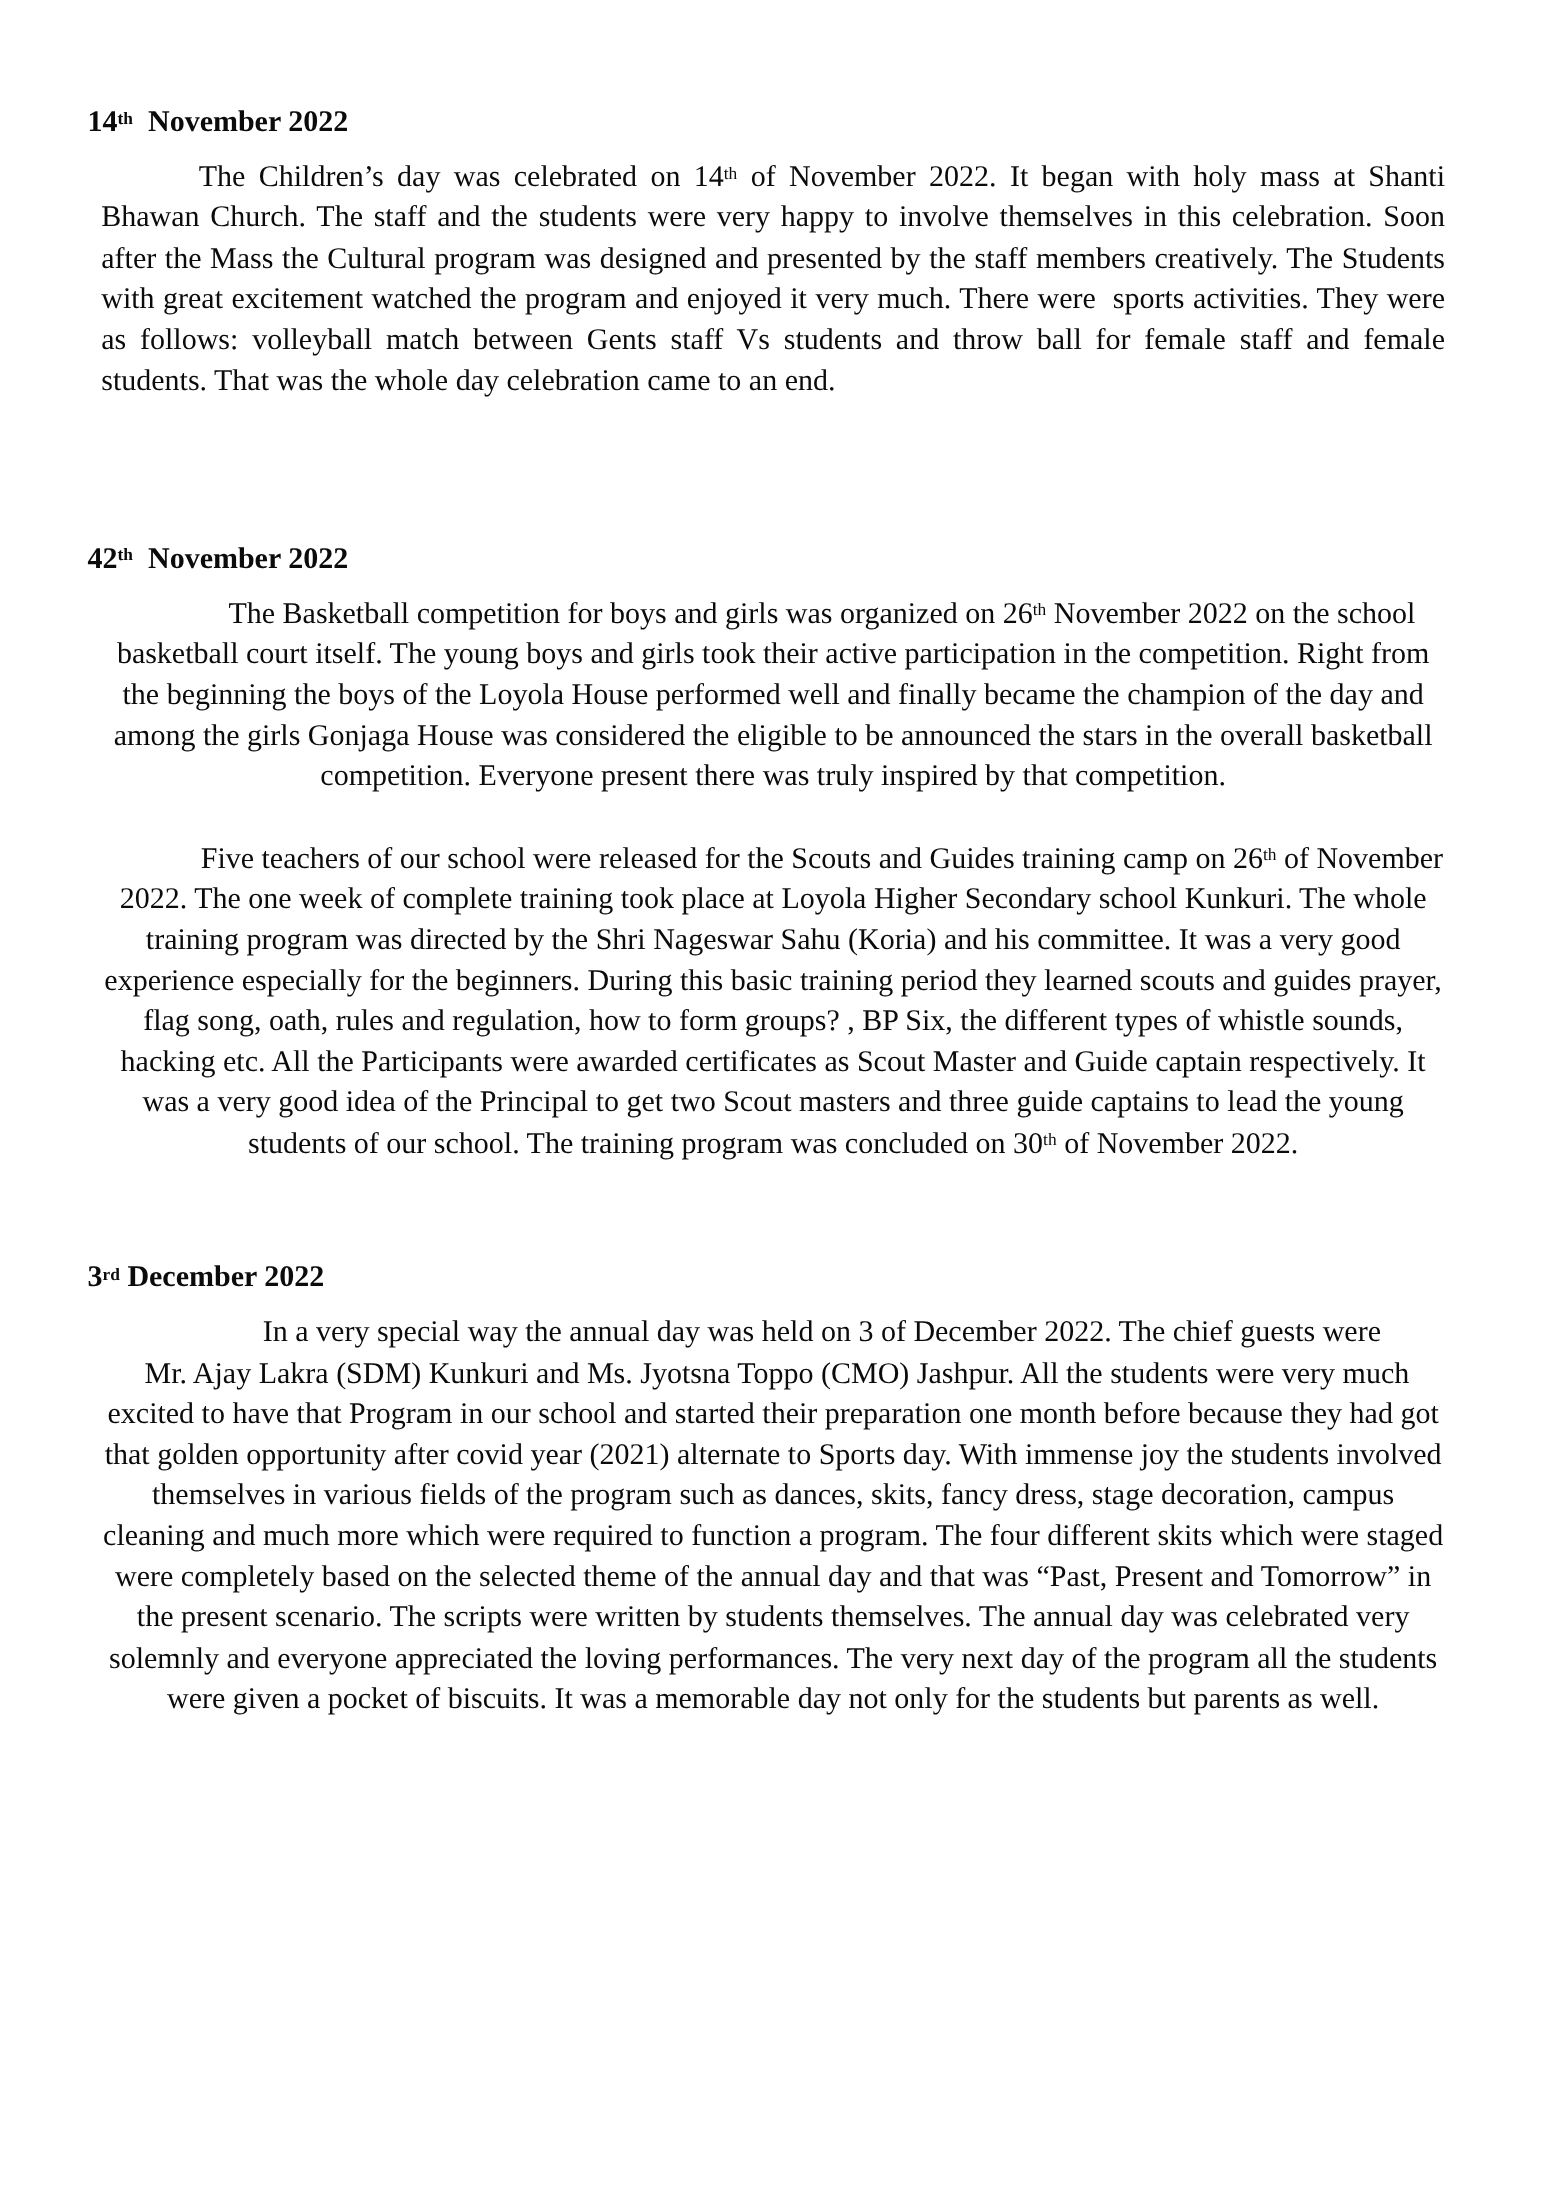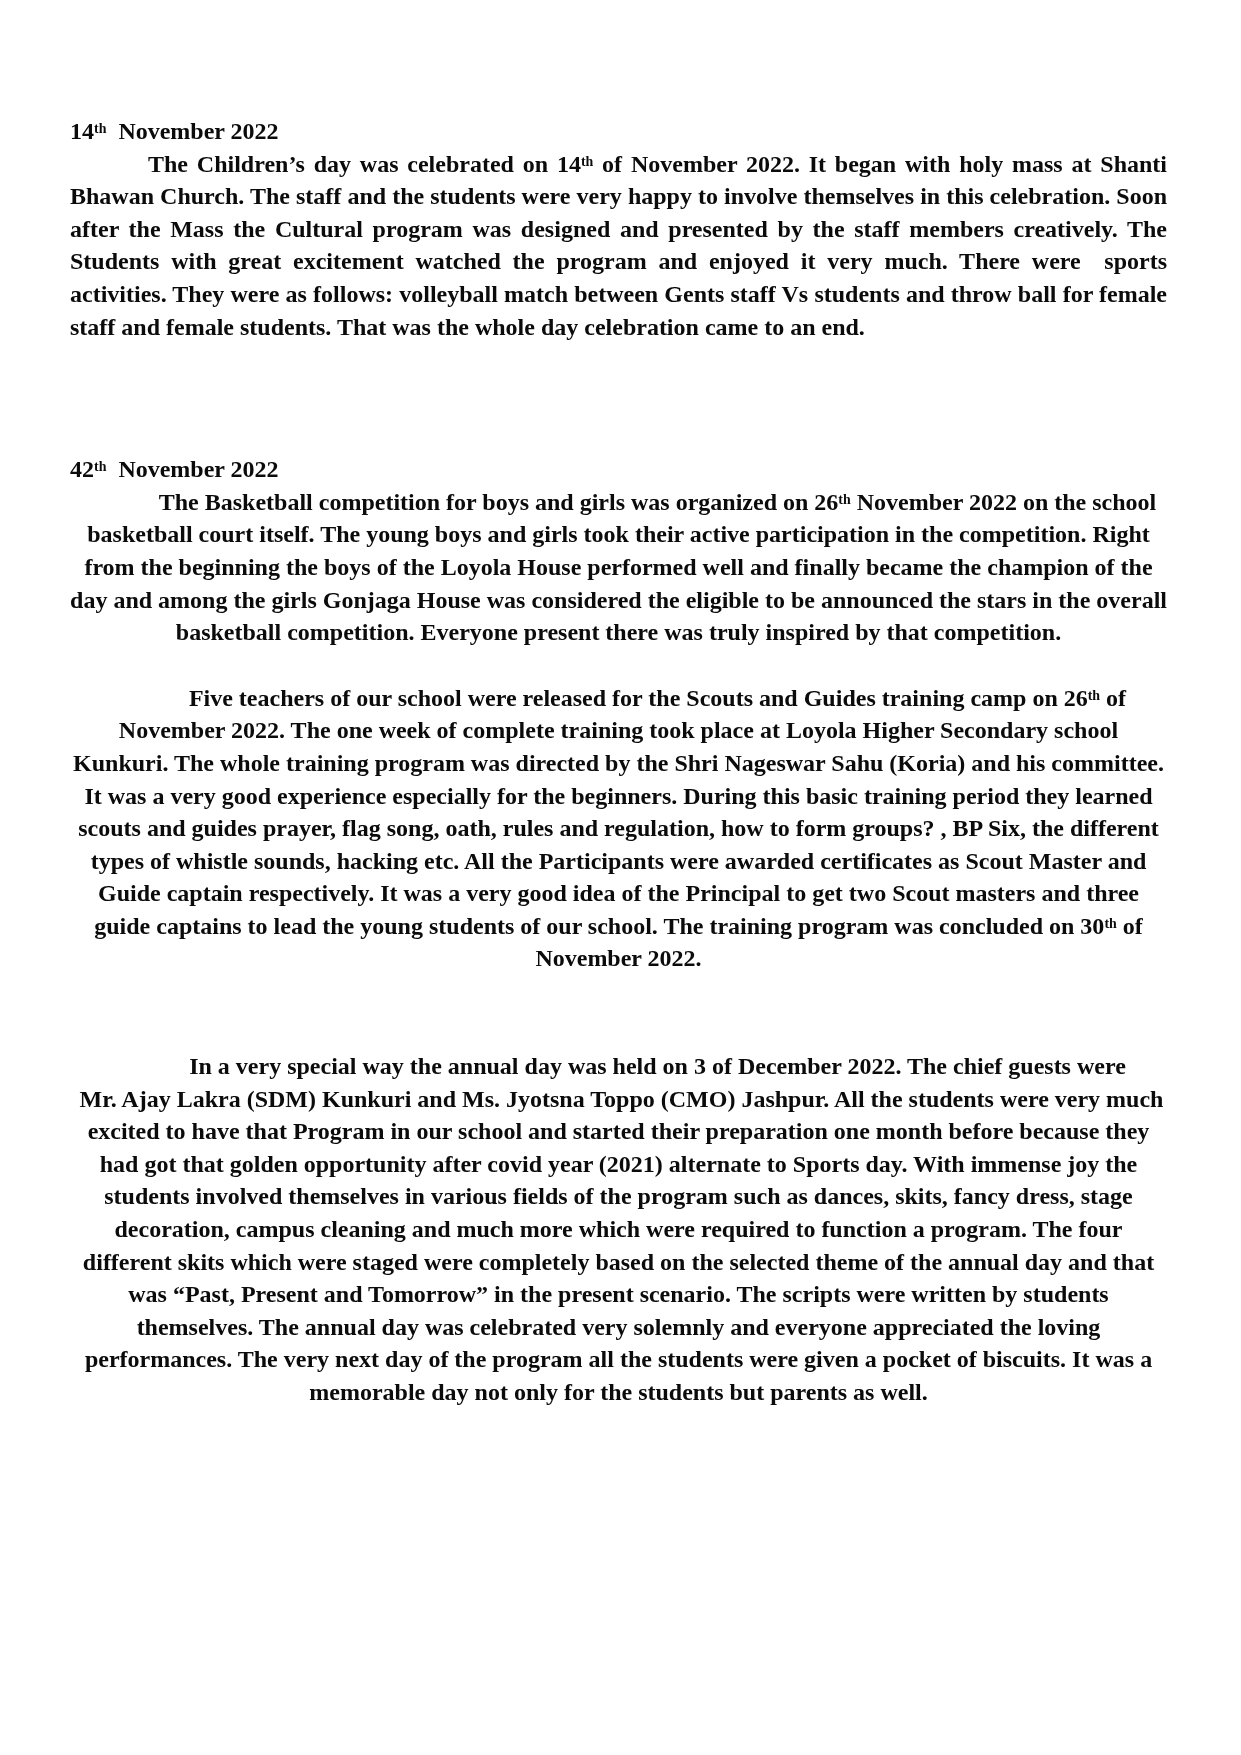--- a/index.html
+++ b/index.html
@@ -6,41 +6,40 @@
     margin: 0;
     padding: 0;
     background: #ffffff;
   }
   .page {
     position: relative;
     width: 1241px;
     height: 1408px;
     box-sizing: border-box;
     background: #ffffff;
-    padding: 115px 74px 0 70px;
+    padding: 82px 74px 0 70px;
     font-family: "Liberation Serif", "DejaVu Serif", serif;
     font-size: 24px;
     line-height: 32.6px;
     color: #0b0b0b;
     overflow: hidden;
   }
   .doc-section { margin: 0; }
   .doc-section .date,
   .doc-section .title {
     margin: 0;
     font-size: 24px;
     font-weight: bold;
     line-height: 32.6px;
     white-space: pre-wrap;
   }
   .doc-section .body {
-    margin: 0;
+    margin: 11px;
     text-indent: 78px;
     white-space: pre-wrap;
-    font-weight: bold;
   }
   .doc-section .body.justify { text-align: justify; }
   .doc-section .body.left { text-align: center; }
   sup {
     font-size: 0.58em;
     line-height: 0;
     vertical-align: baseline;
     position: relative;
     top: -0.42em;
     font-weight: inherit;
@@ -72,20 +71,21 @@
   <section class="doc-section gap-xl">
     <h2 class="date"><span>42</span><sup>th</sup><span>  November 2022</span></h2>
     <p class="body left"><span>The Basketball competition for boys and girls was organized on 26</span><sup>th</sup><span> November 2022 on the school basketball court itself. The young boys and girls took their active participation in the competition. Right from the beginning the boys of the Loyola House performed well and finally became the champion of the day and among the girls Gonjaga House was considered the eligible to be announced the stars in the overall basketball competition. Everyone present there was truly inspired by that competition.</span></p>
   </section>
 
   <section class="doc-section gap-s">
     <p class="body left"><span>Five teachers of our school were released for the Scouts and Guides training camp on 26</span><sup>th</sup><span> of November 2022. The one week of complete training took place at Loyola Higher Secondary school Kunkuri. The whole training program was directed by the Shri Nageswar Sahu (Koria) and his committee. It was a very good experience especially for the beginners. During this basic training period they learned scouts and guides prayer, flag song, oath, rules and regulation, how to form groups? , BP Six, the different types of whistle sounds, hacking etc. All the Participants were awarded certificates as Scout Master and Guide captain respectively. It was a very good idea of the Principal to get two Scout masters and three guide captains to lead the young students of our school. The training program was concluded on 30</span><sup>th</sup><span> of November 2022.</span></p>
   </section>
 
   <section class="doc-section gap-l">
+    <h2 class="date"><span>3</span><sup>rd</sup><span> December 2022</span></h2>
     <p class="body left"><span>In a very special way the annual day was held on 3 of December 2022. The chief guests were
  Mr. Ajay Lakra (SDM) Kunkuri and Ms. Jyotsna Toppo (CMO) Jashpur. All the students were very much excited to have that Program in our school and started their preparation one month before because they had got that golden opportunity after covid year (2021) alternate to Sports day. With immense joy the students involved themselves in various fields of the program such as dances, skits, fancy dress, stage decoration, campus cleaning and much more which were required to function a program. The four different skits which were staged were completely based on the selected theme of the annual day and that was “Past, Present and Tomorrow” in the present scenario. The scripts were written by students themselves. The annual day was celebrated very solemnly and everyone appreciated the loving performances. The very next day of the program all the students were given a pocket of biscuits. It was a memorable day not only for the students but parents as well.</span></p>
   </section>
 
   <footer class="page-footer">
     <span class="page-number">6</span>
   </footer>
 
 </div>
 

